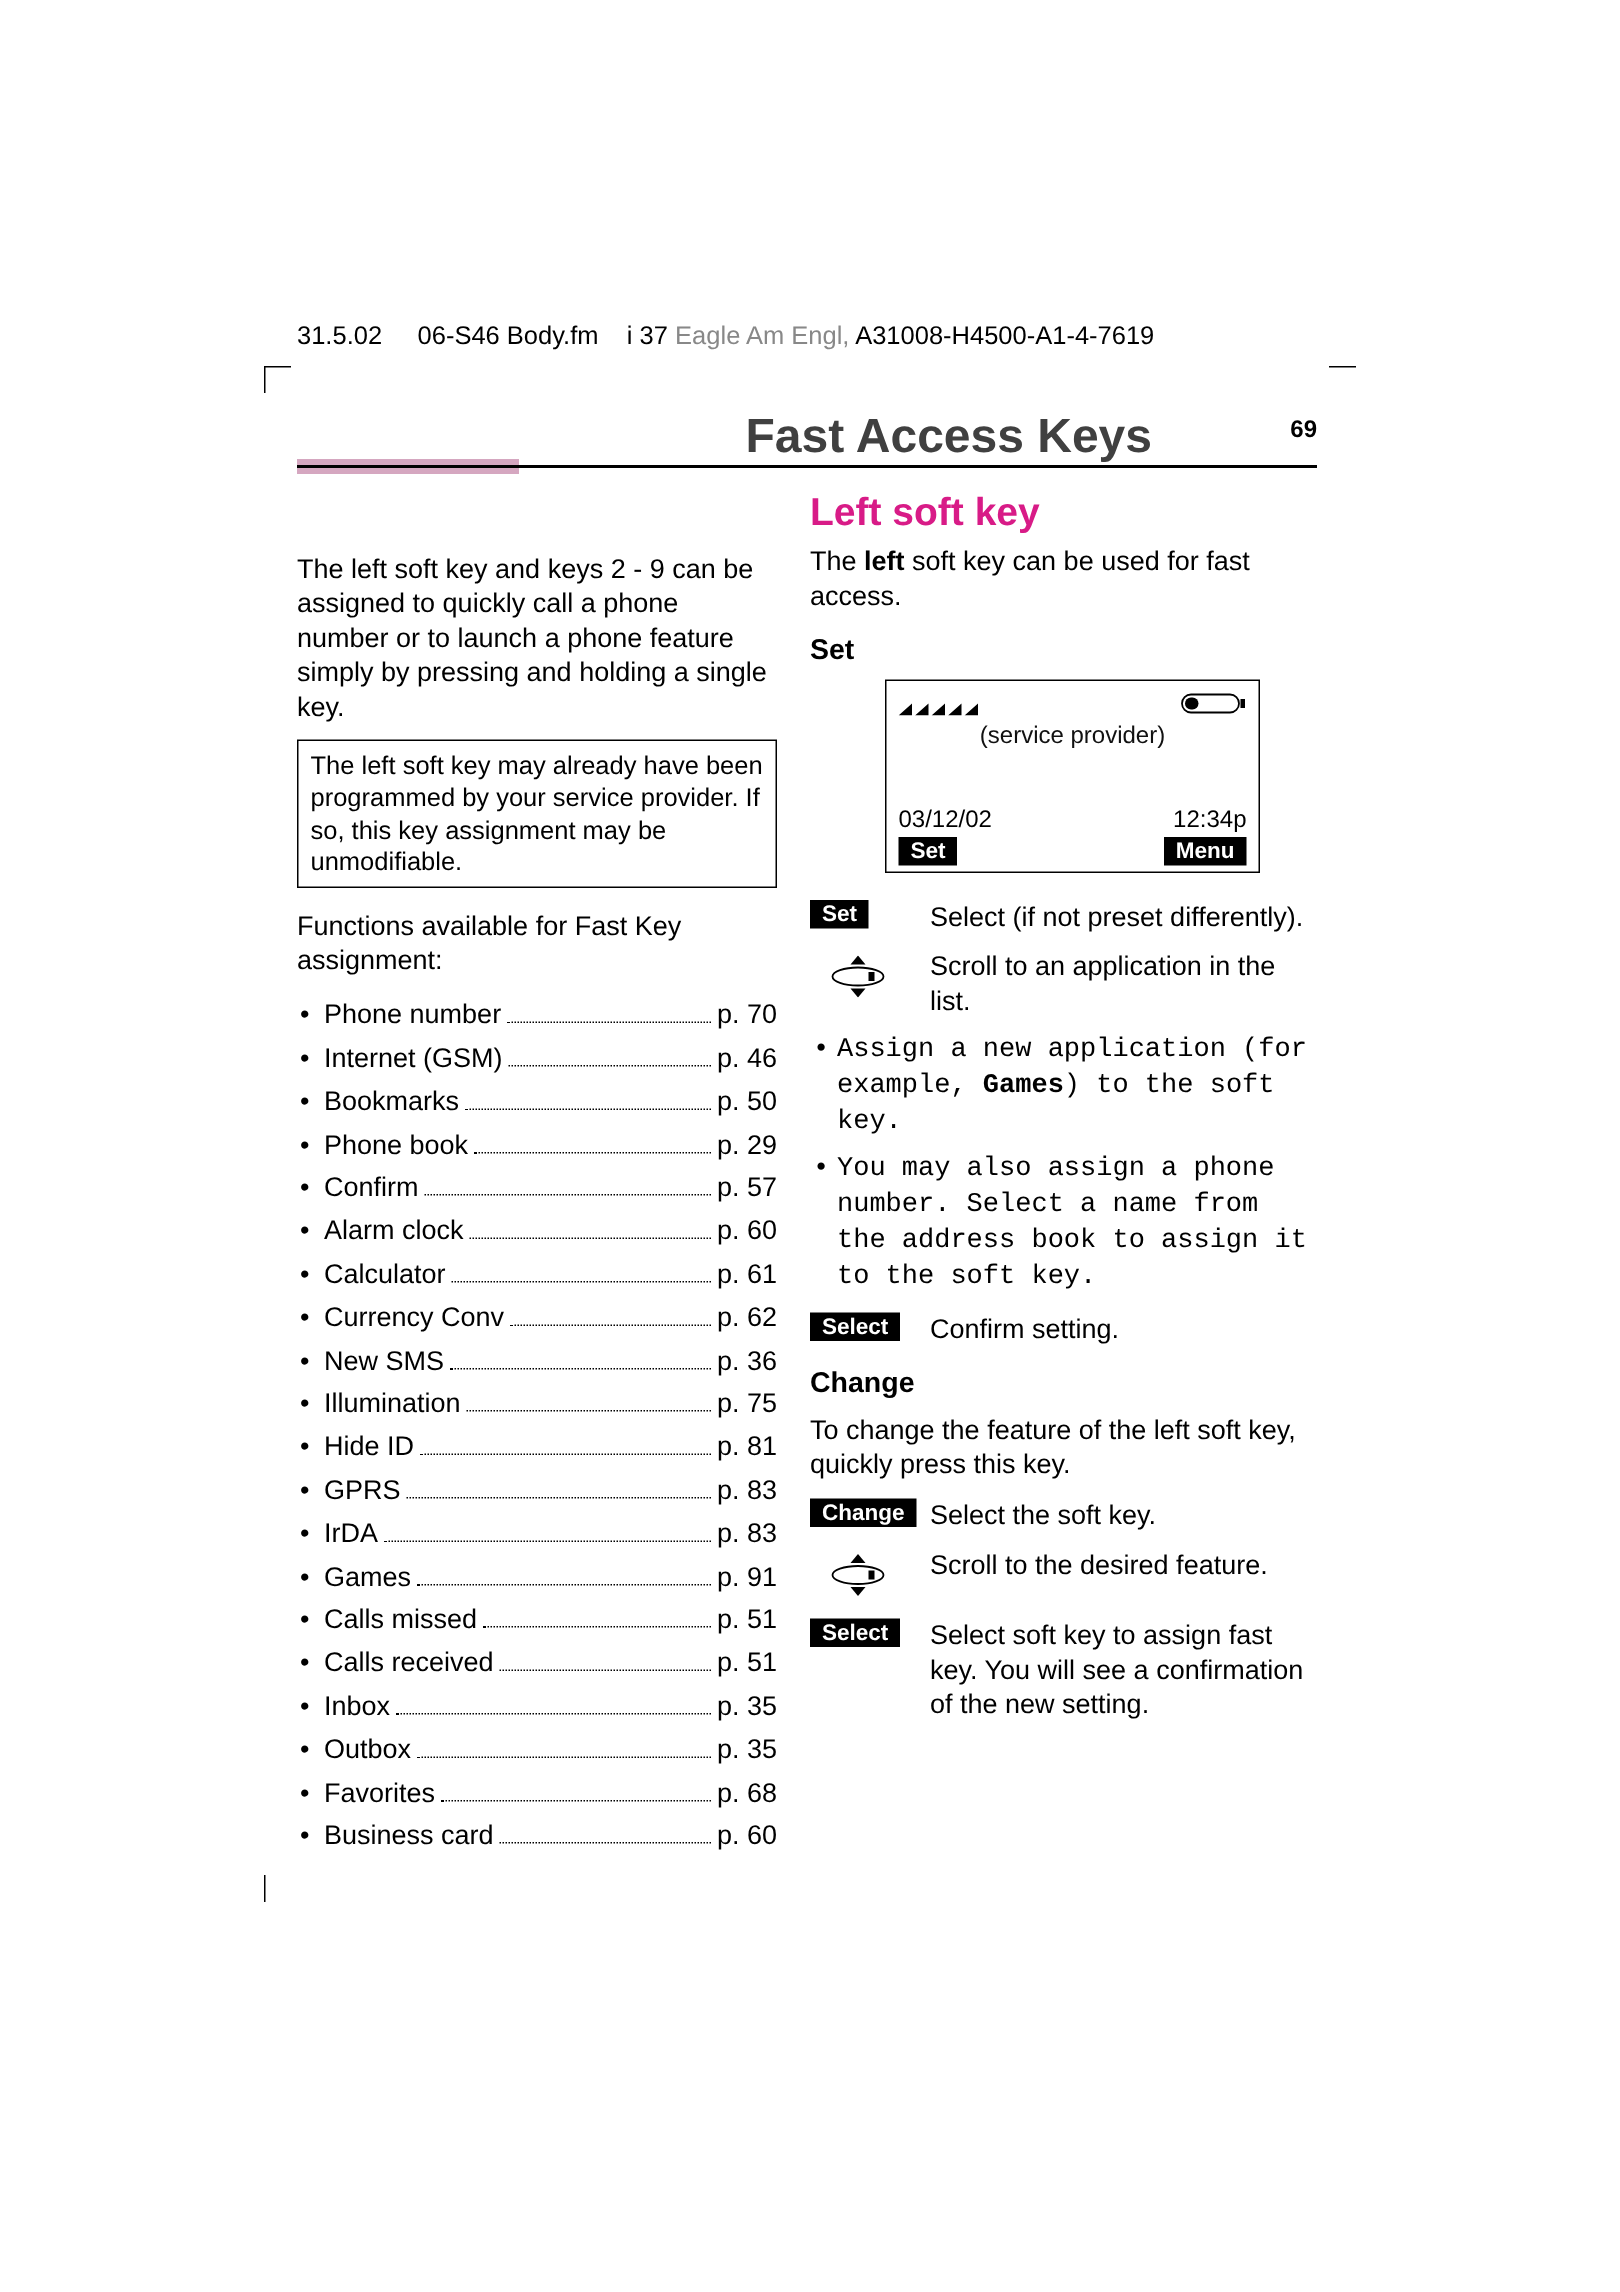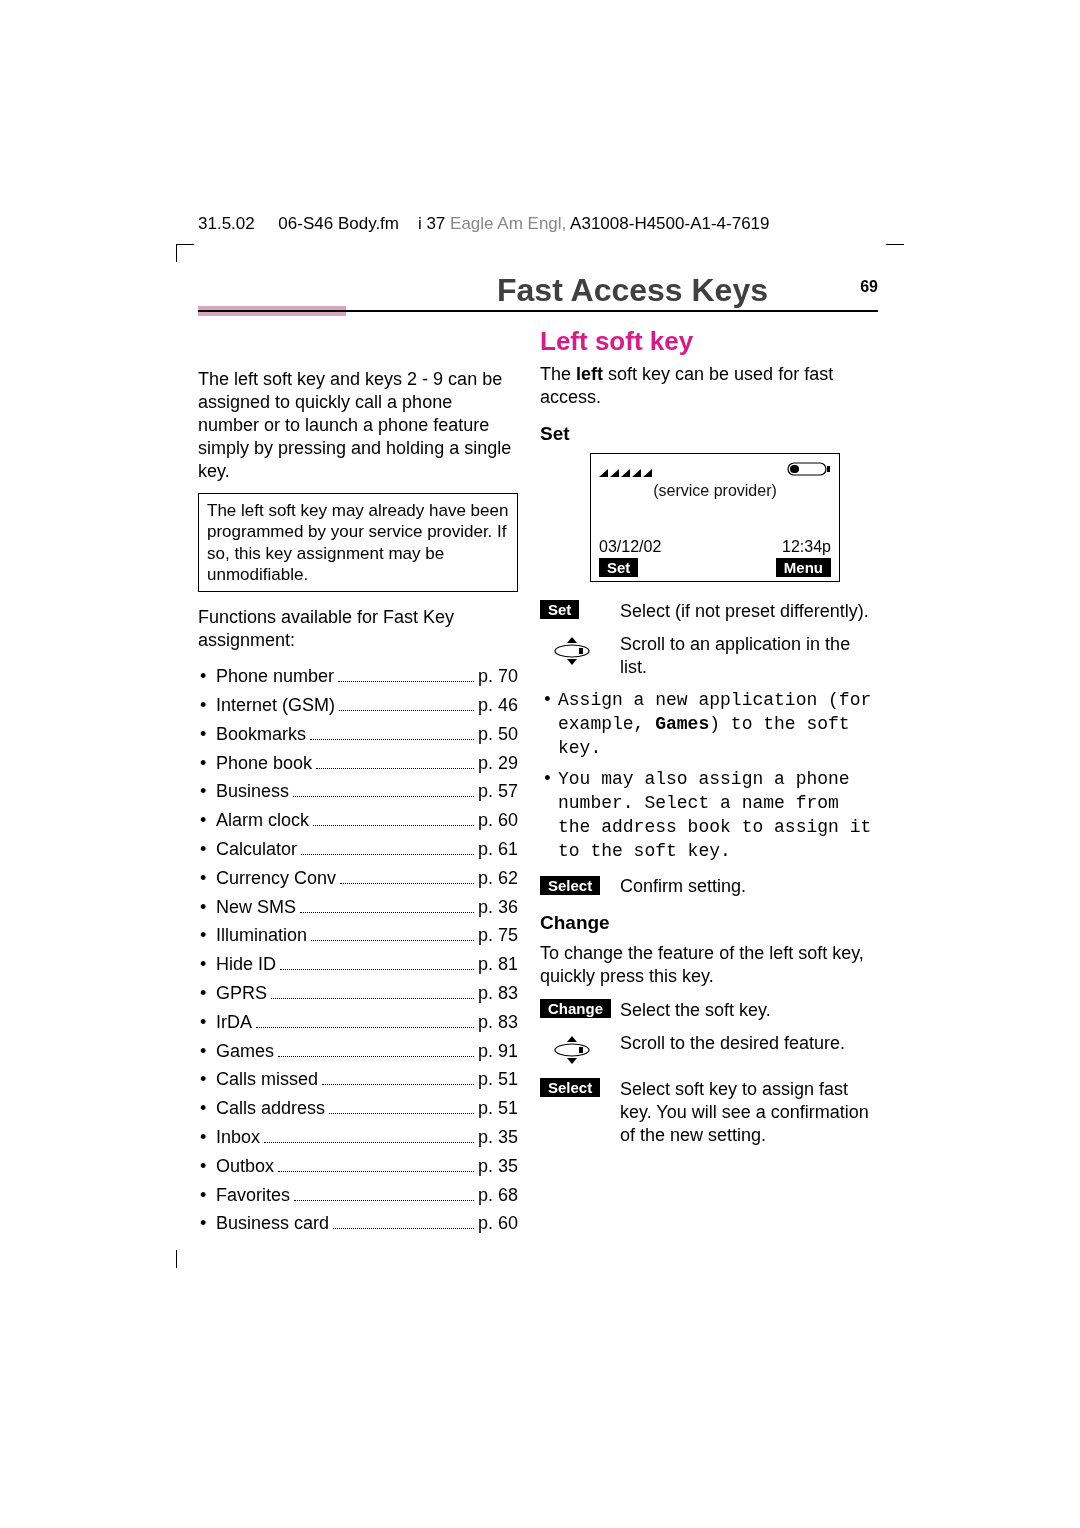--- a/index.html
+++ b/index.html
@@ -94,21 +94,21 @@
           <span class="toc-name">Bookmarks</span>
           <span class="toc-dots"></span>
           <span class="toc-page">p. 50</span>
         </li>
       <li>
           <span class="toc-name">Phone book</span>
           <span class="toc-dots"></span>
           <span class="toc-page">p. 29</span>
         </li>
       <li>
-          <span class="toc-name">Business</span>
+          <span class="toc-name">Confirm</span>
           <span class="toc-dots"></span>
           <span class="toc-page">p. 57</span>
         </li>
       <li>
           <span class="toc-name">Alarm clock</span>
           <span class="toc-dots"></span>
           <span class="toc-page">p. 60</span>
         </li>
       <li>
           <span class="toc-name">Calculator</span>
@@ -149,21 +149,21 @@
           <span class="toc-name">Games</span>
           <span class="toc-dots"></span>
           <span class="toc-page">p. 91</span>
         </li>
       <li>
           <span class="toc-name">Calls missed</span>
           <span class="toc-dots"></span>
           <span class="toc-page">p. 51</span>
         </li>
       <li>
-          <span class="toc-name">Calls address</span>
+          <span class="toc-name">Calls received</span>
           <span class="toc-dots"></span>
           <span class="toc-page">p. 51</span>
         </li>
       <li>
           <span class="toc-name">Inbox</span>
           <span class="toc-dots"></span>
           <span class="toc-page">p. 35</span>
         </li>
       <li>
           <span class="toc-name">Outbox</span>

